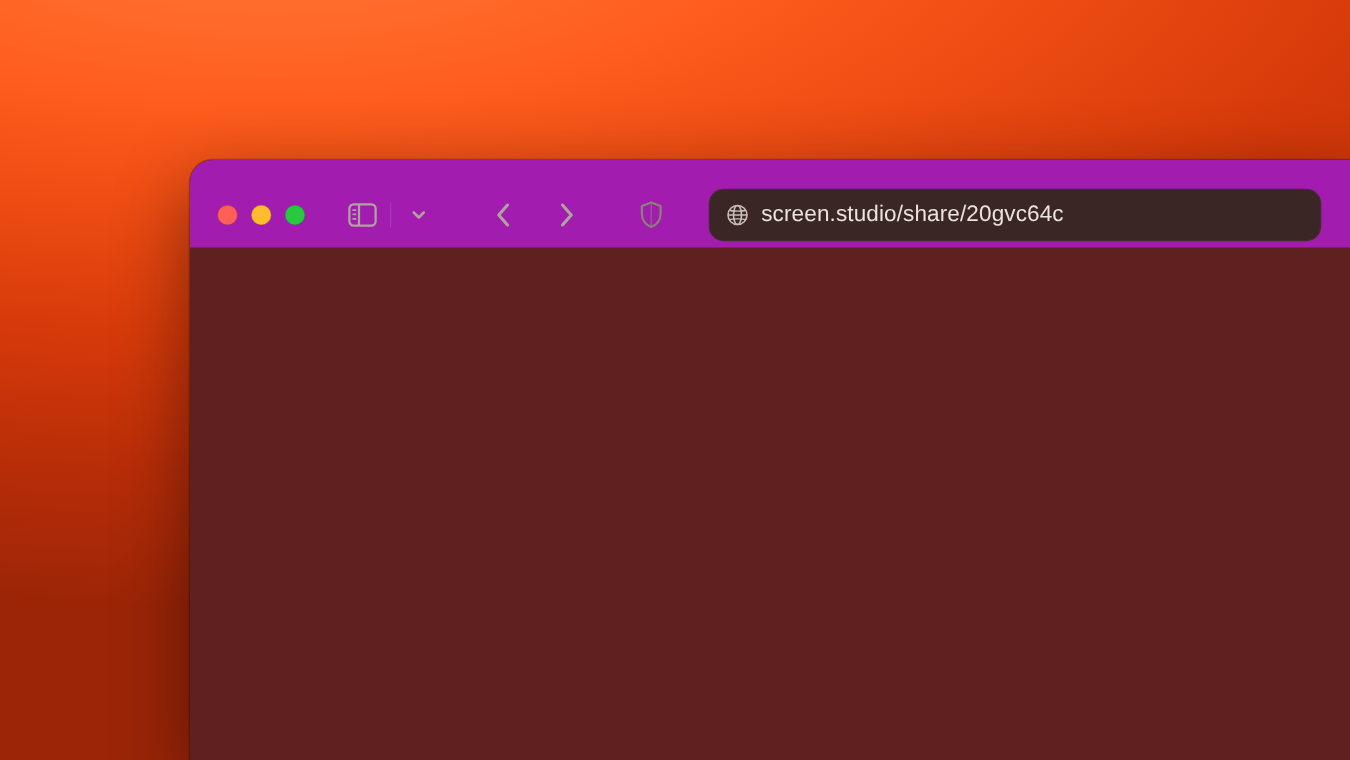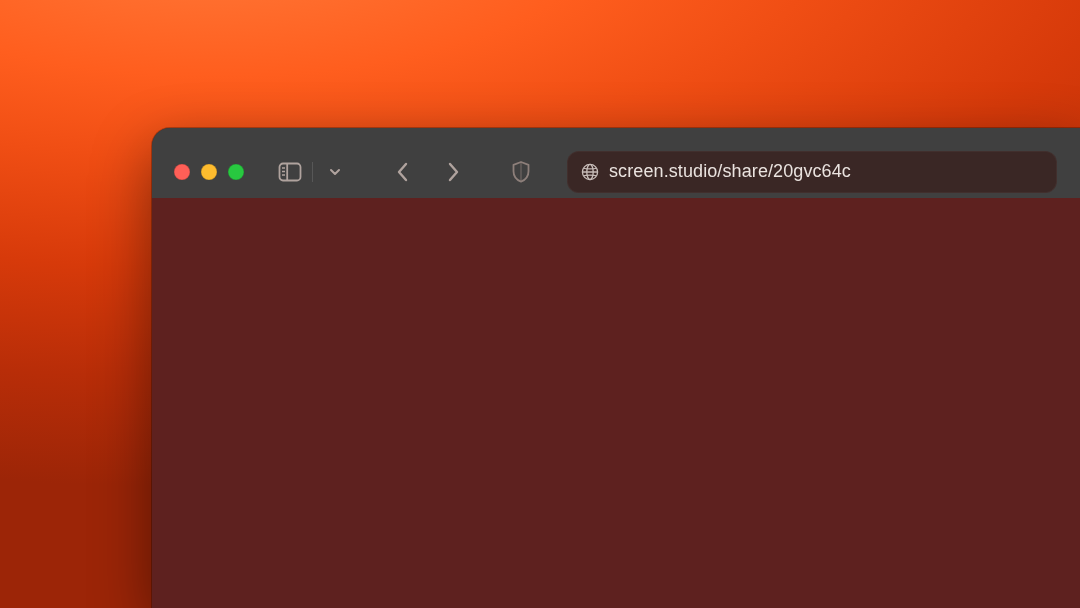--- a/index.html
+++ b/index.html
@@ -23,21 +23,21 @@
       right: 0;
       bottom: 0;
       background: #452b29;
       border-top-left-radius: 18px;
       box-shadow: 0 20px 60px rgba(0,0,0,0.45), 0 0 0 1px rgba(0,0,0,0.25);
       overflow: hidden;
     }
 
     .toolbar {
       height: 88px;
-      background: #404040;
+      background: #a21caf;
       display: flex;
       align-items: center;
       padding: 0 22px;
       gap: 14px;
       border-bottom: 1px solid rgba(0,0,0,0.18);
     }
 
     .traffic-lights {
       display: flex;
       gap: 11px;

